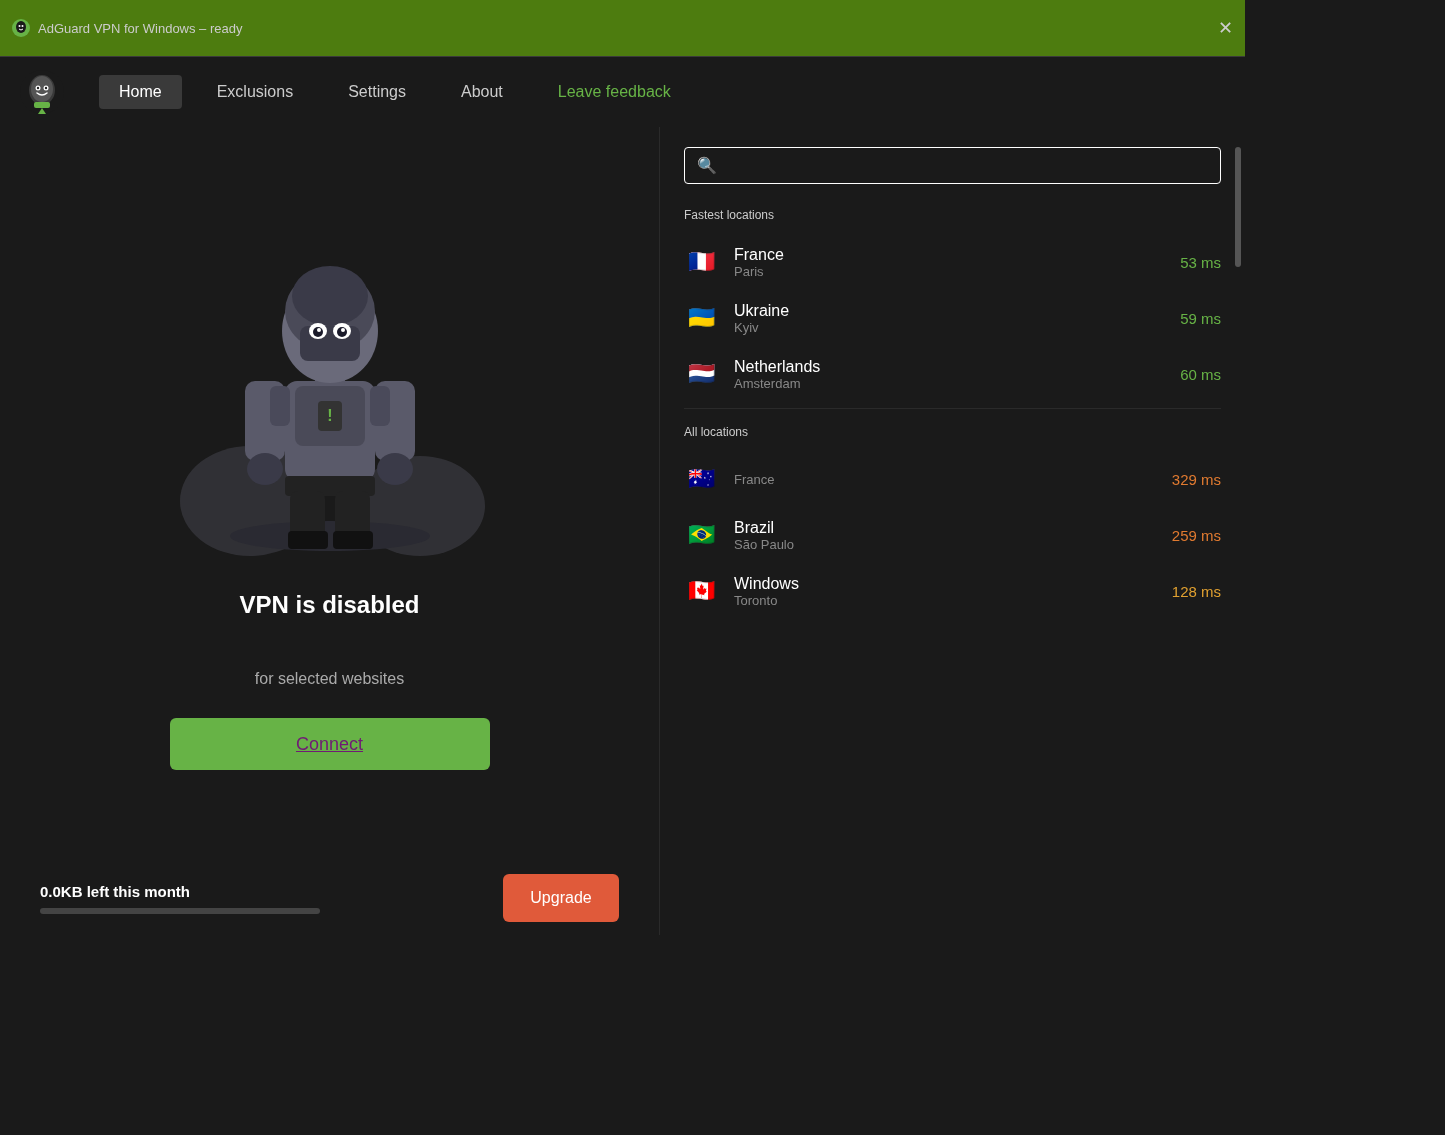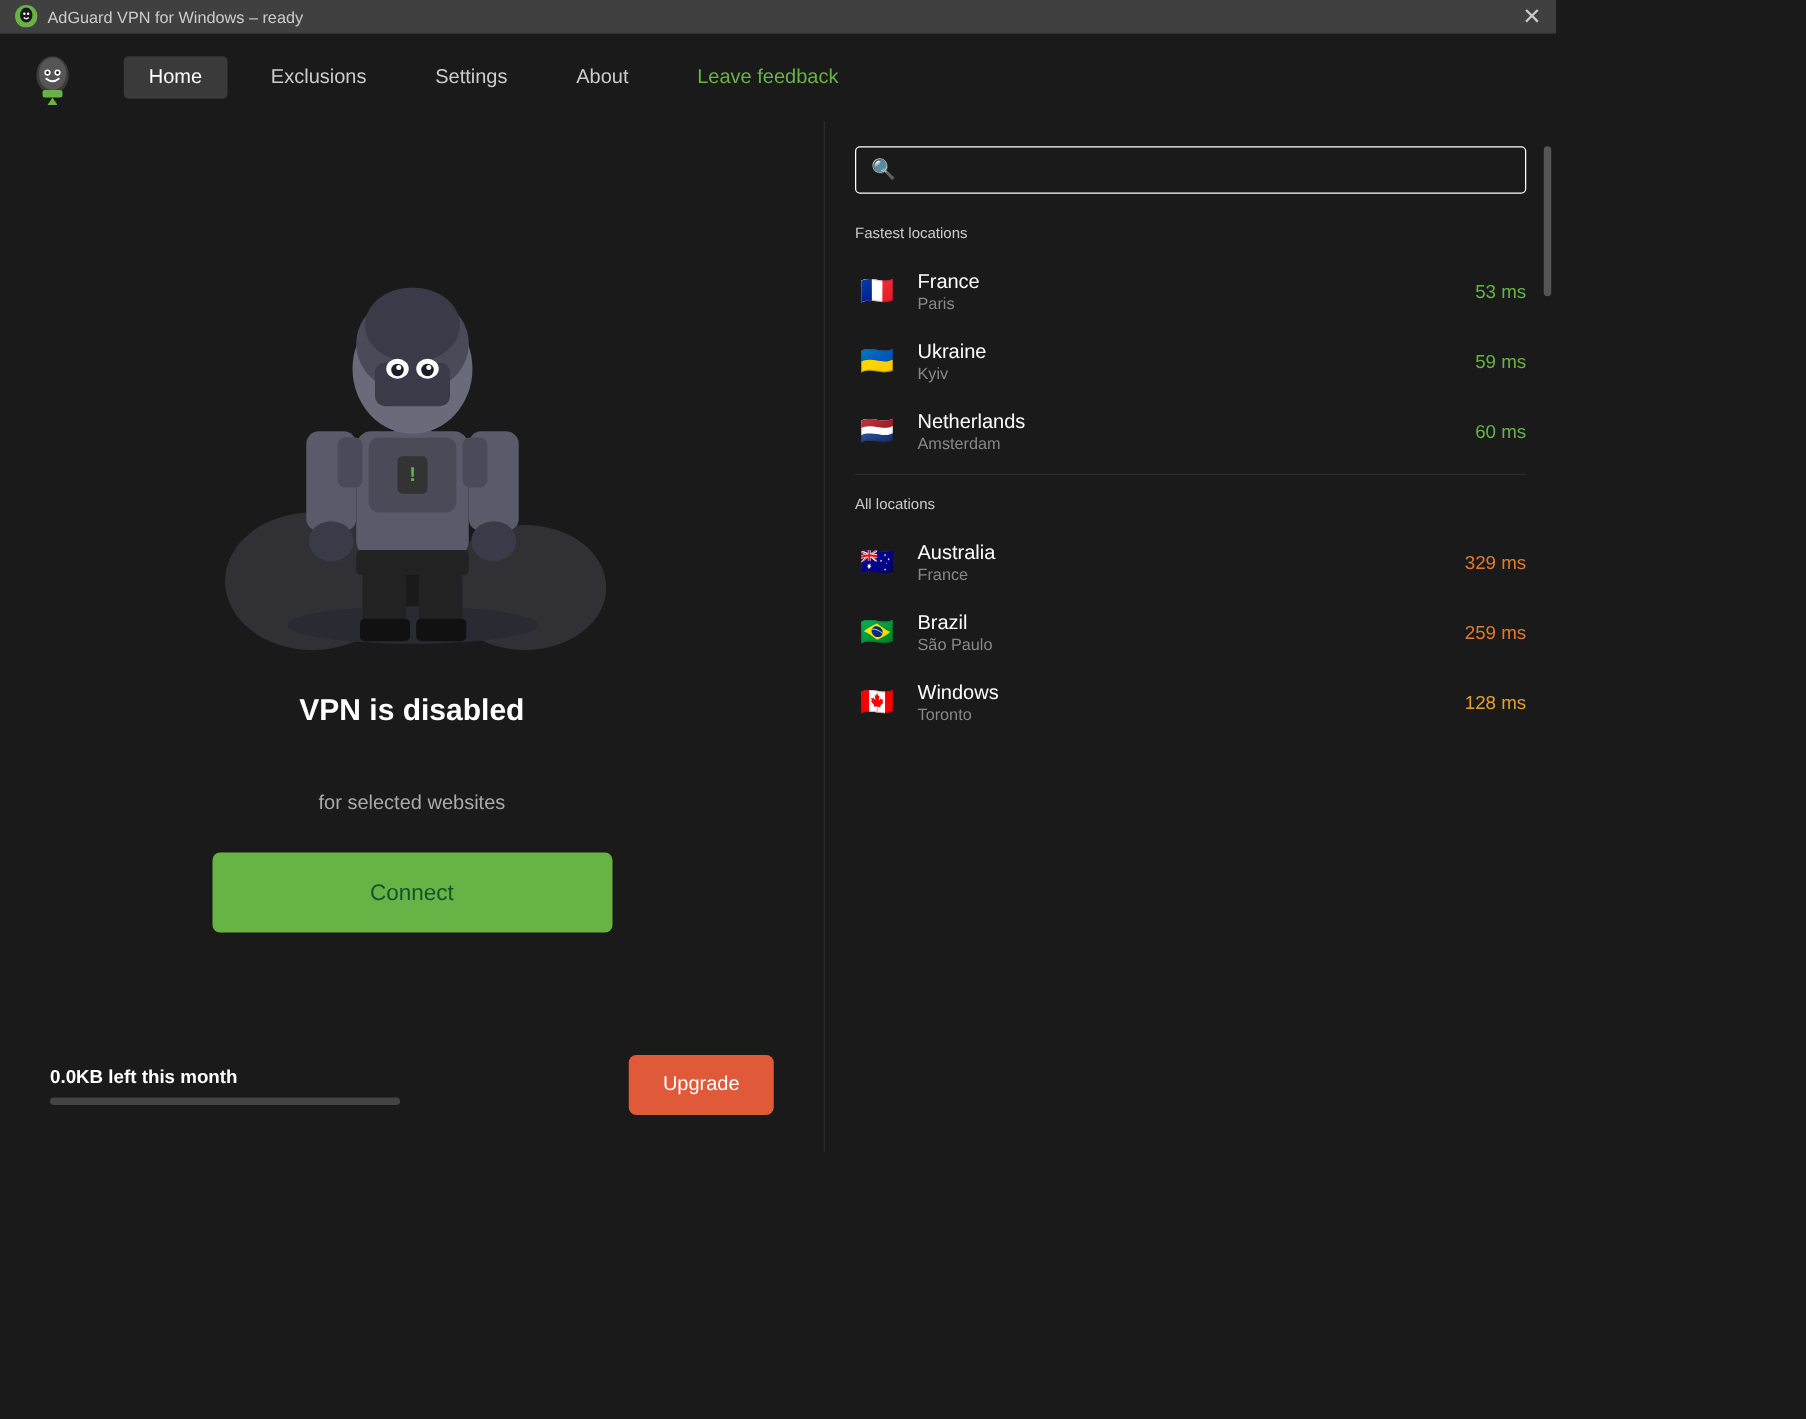--- a/index.html
+++ b/index.html
@@ -8,22 +8,22 @@
       height: 935px;
       background: #1a1a1a;
       font-family: 'Segoe UI', Arial, sans-serif;
       color: #fff;
       overflow: hidden;
       position: relative;
     }
 
     
     .titlebar {
-      height: 27px;
-      background: #404040;
+      height: 57px;
+      background: #4d7c0f;
       display: flex;
       align-items: center;
       justify-content: space-between;
       padding: 0 12px;
       border-bottom: 1px solid #3a3a3a;
     }
     .titlebar-left {
       display: flex;
       align-items: center;
       gap: 8px;
@@ -126,27 +126,28 @@
     }
     .vpn-status-subtitle {
       font-size: 16px;
       color: #aaa;
       text-align: center;
       margin-bottom: 30px;
       margin-top: 43px;
     }
     .connect-btn {
       width: 320px;
-      height: 64px;
+      height: 52px;
       background: #67b346;
-      color: #14532d;
+      color: #701a75;
       font-size: 18px;
       border: none;
       border-radius: 6px;
       cursor: pointer;
+      text-decoration: underline;
     }
 
     
     .bottom-left {
       width: 100%;
       display: flex;
       align-items: center;
       justify-content: space-between;
       padding-top: 10px;
     }
@@ -427,21 +428,20 @@
       <div class="location-ping ping-green">60 ms</div>
     </div>
 
     <div class="divider"></div>
 
     <div class="section-title">All locations</div>
 
     <div class="location-item">
       <div class="flag">🇦🇺</div>
       <div class="location-info">
-        <div class="location-name">Australia</div>
         <div class="location-city">France</div>
       </div>
       <div class="location-ping ping-orange">329 ms</div>
     </div>
 
     <div class="location-item">
       <div class="flag">🇧🇷</div>
       <div class="location-info">
         <div class="location-name">Brazil</div>
         <div class="location-city">São Paulo</div>

